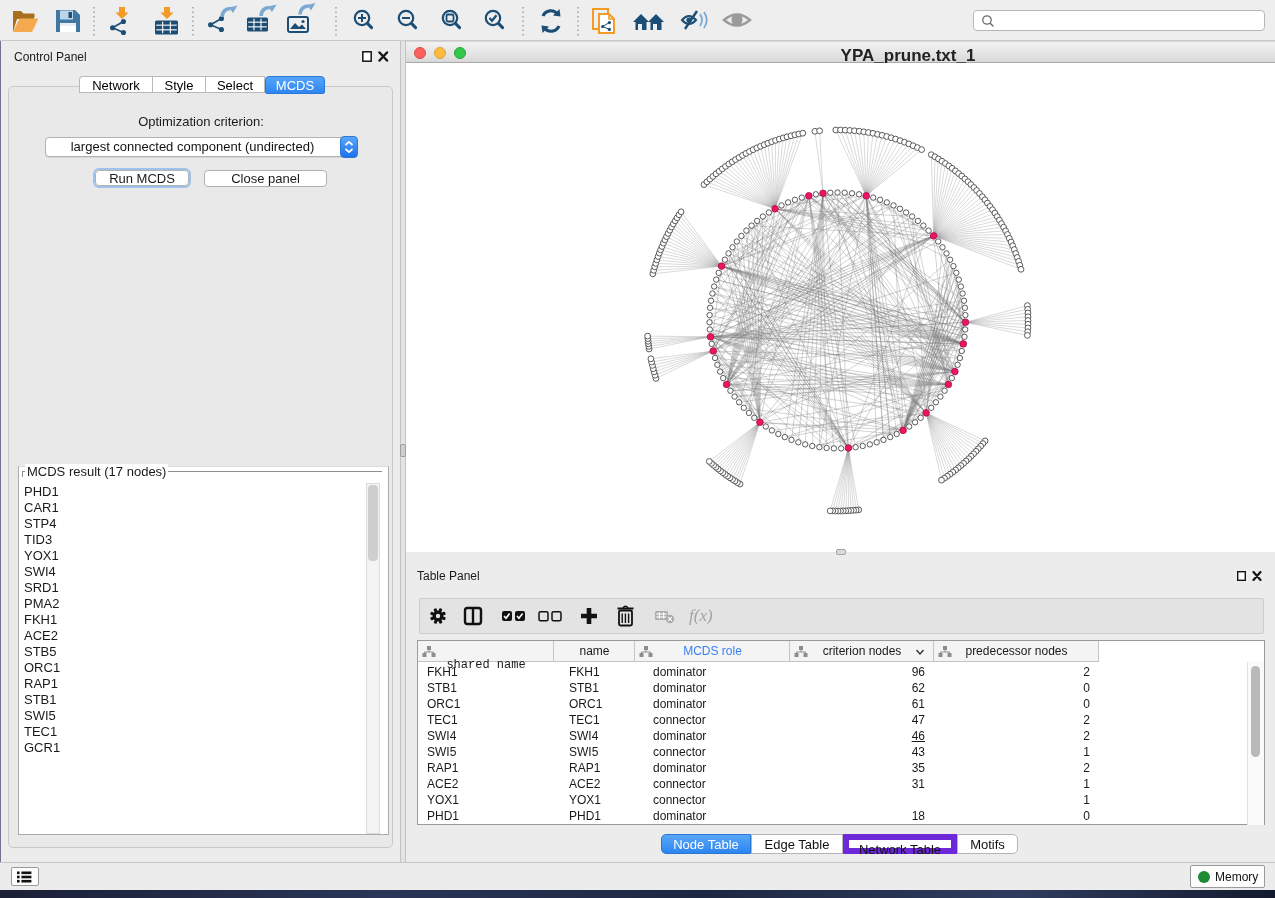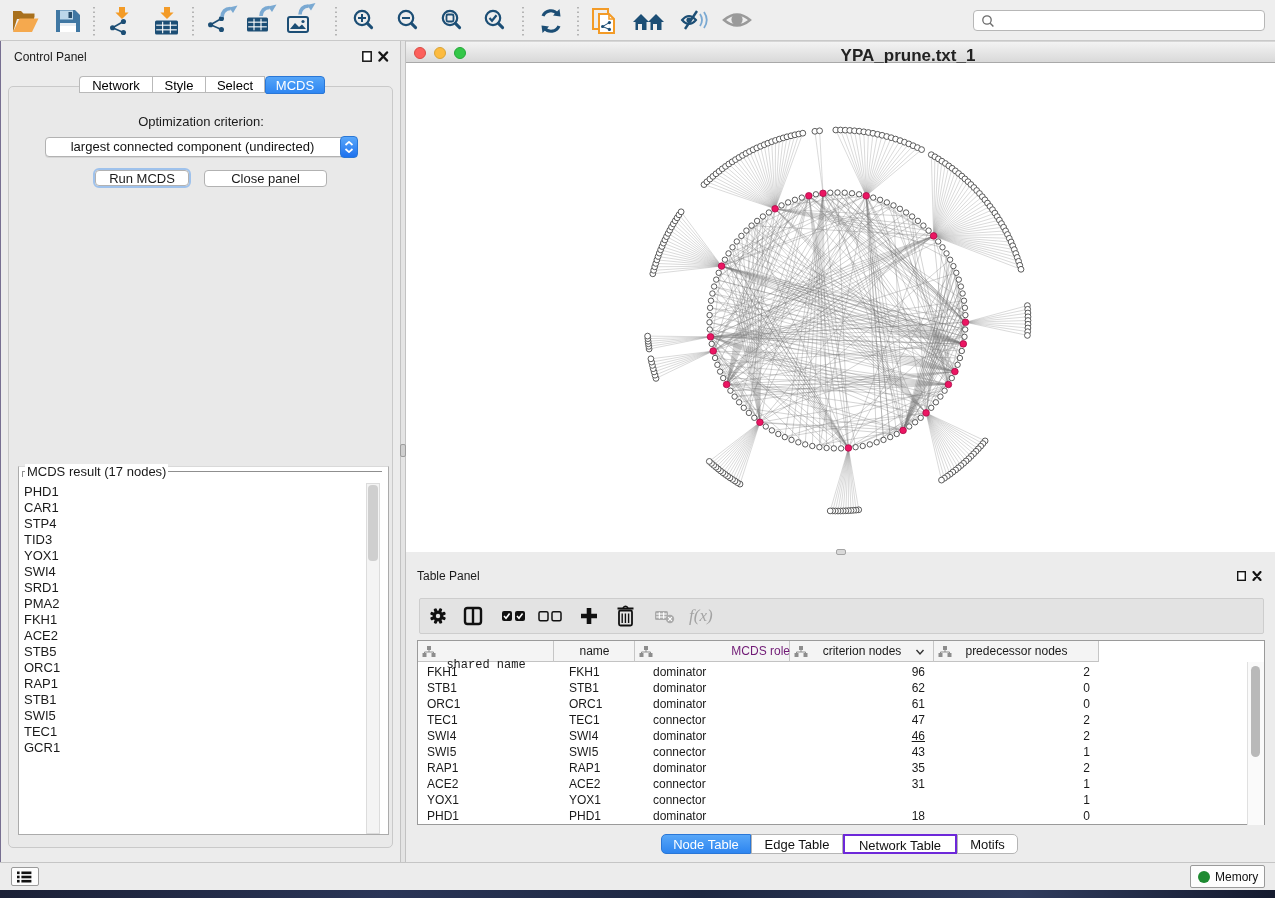--- a/index.html
+++ b/index.html
@@ -528,21 +528,21 @@
     <div class="abs t12" style="left:136px;top:3px;width:81px;text-align:center;color:#1a1a1a;">name</div>
     <div class="abs" style="left:217px;top:0;width:155px;height:21px;border-right:1px solid #c6c6c6;"></div>
     <svg class="abs" style="left:221px;top:5px" width="14" height="12" viewBox="0 0 14 12">
       <g fill="#8d8d8d">
         <rect x="5" y="0" width="4" height="4"></rect>
         <rect x="0.5" y="7" width="4" height="4"></rect>
         <rect x="9.5" y="7" width="4" height="4"></rect>
       </g>
       <path d="M7 4 v2 M2.5 7 v-1 h9 v1" fill="none" stroke="#8d8d8d" stroke-width="1"></path>
     </svg>
-    <div class="abs t12" style="left:217px;top:3px;width:155px;text-align:right;color:#701a75;">MCDS role</div>
+    <div class="abs t12" style="left:217px;top:3px;width:155px;text-align:center;color:#3b82f6;">MCDS role</div>
     <div class="abs" style="left:372px;top:0;width:144px;height:21px;border-right:1px solid #c6c6c6;"></div>
     <svg class="abs" style="left:376px;top:5px" width="14" height="12" viewBox="0 0 14 12">
       <g fill="#8d8d8d">
         <rect x="5" y="0" width="4" height="4"></rect>
         <rect x="0.5" y="7" width="4" height="4"></rect>
         <rect x="9.5" y="7" width="4" height="4"></rect>
       </g>
       <path d="M7 4 v2 M2.5 7 v-1 h9 v1" fill="none" stroke="#8d8d8d" stroke-width="1"></path>
     </svg>
     <div class="abs t12" style="left:372px;top:3px;width:144px;text-align:center;color:#1a1a1a;">criterion nodes</div>
@@ -608,21 +608,21 @@
     <div class="abs t12" style="left:151px;top:168.0px;">PHD1</div>
     <div class="abs t12" style="left:235px;top:168.0px;">dominator</div>
     <div class="abs t12" style="left:407px;top:168.0px;width:100px;text-align:right;">18</div>
     <div class="abs t12" style="left:572px;top:168.0px;width:100px;text-align:right;">0</div>
     <div class="abs" style="left:829px;top:21px;width:17px;height:163px;background:#fafafa;border-left:1px solid #e0e0e0;"></div>
     <div class="abs" style="left:833px;top:25px;width:9px;height:91px;background:#b9b9b9;border-radius:4.5px;"></div>
   </div>
 
 <div class="abs" style="font-size:13px;left:661px;top:834px;width:90px;height:20px;background:linear-gradient(#58a7f8,#2d85f0);color:#fff;border:1px solid #2a77d6;border-radius:5px 0 0 5px;text-align:center;line-height:20px;">Node Table</div>
 <div class="abs" style="font-size:13px;left:751px;top:834px;width:92px;height:20px;background:#fff;color:#111;border:1px solid #b5b5b5;text-align:center;line-height:20px;">Edge Table</div>
-<div class="abs" style="font-size:13px;left:843px;top:834px;width:114px;height:20px;background:#fff;color:#111;border:2px solid #6d28d9;text-align:center;line-height:20px;">Network Table</div>
+<div class="abs" style="font-size:13px;left:843px;top:834px;width:114px;height:20px;background:#fff;color:#111;border:6px solid #6d28d9;text-align:center;line-height:20px;">Network Table</div>
 <div class="abs" style="font-size:13px;left:957px;top:834px;width:61px;height:20px;background:#fff;color:#111;border:1px solid #b5b5b5;border-radius:0 5px 5px 0;text-align:center;line-height:20px;">Motifs</div>
 
 <div class="abs" style="left:0;top:862px;width:1275px;height:28px;background:#ececec;border-top:1px solid #c5c5c5;"></div>
 <div class="abs" style="left:11px;top:867px;width:28px;height:19px;background:#fdfdfd;border:1px solid #9a9a9a;border-radius:2px;"></div>
 <svg class="abs" style="left:17px;top:871px" width="16" height="12" viewBox="0 0 16 12">
     <g fill="#111">
       <rect x="0" y="0.5" width="2.6" height="2.6"></rect>
       <rect x="4.4" y="0.5" width="10" height="2.6"></rect>
       <rect x="0" y="4.7" width="2.6" height="2.6"></rect>
       <rect x="4.4" y="4.7" width="10" height="2.6"></rect>

